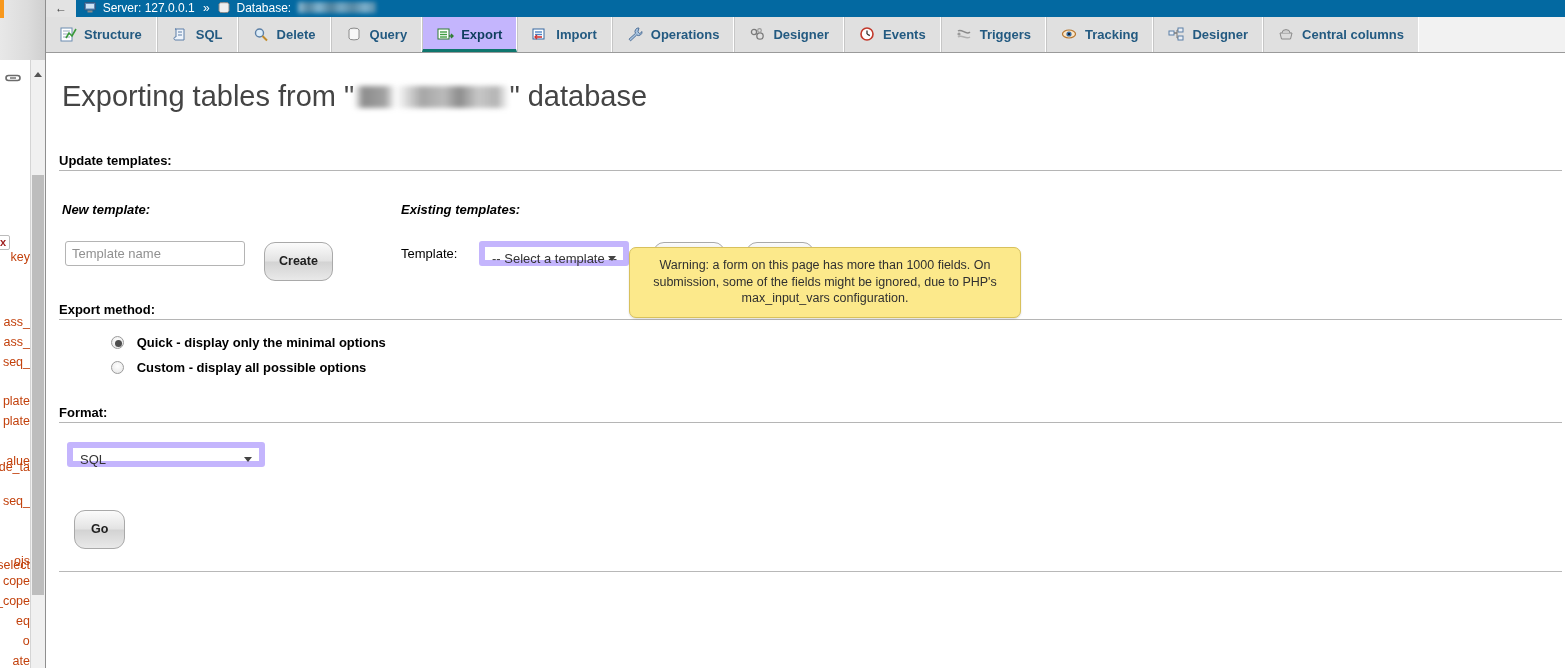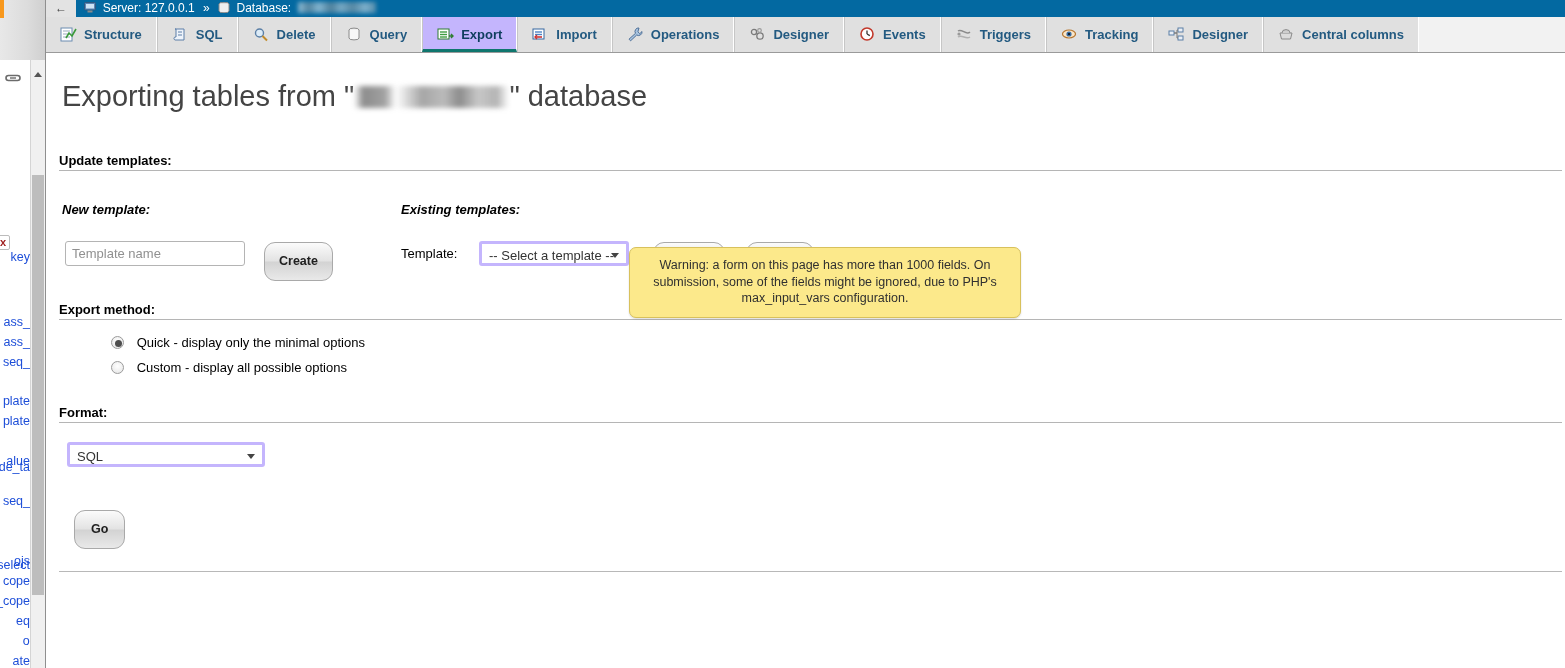--- a/index.html
+++ b/index.html
@@ -47,21 +47,21 @@
     border-radius: 2px;
     padding: 1px 3px;
     font-size: 11px; font-weight: bold;
     color: #a02020;
     line-height: 11px;
   }
   .nav-frag {
     position: absolute;
     left: 0; width: 30px;
     font-size: 12.5px;
-    color: #1d4ed8;
+    color: #c2410c;
     white-space: nowrap;
     overflow: hidden;
     text-align: right;
     direction: rtl;
   }
 
   
   .nav-scrollbar {
     position: absolute; left: 30px; top: 60px;
     width: 15px; height: 608px;
@@ -256,21 +256,21 @@
     color: #202020;
     line-height: 21px;
     cursor: pointer;
     white-space: nowrap;
   }
 
   .select-box {
     position: absolute;
     height: 25px;
     background: #ffffff;
-    border: 3px solid #c4b5fd;
+    border: 6px solid #c4b5fd;
     border-radius: 3px;
     font-size: 13px;
     color: #333333;
     line-height: 23px;
     padding-left: 7px;
     padding-right: 22px;
     white-space: nowrap;
     cursor: pointer;
   }
   .select-box .arrow {
@@ -292,21 +292,21 @@
     position: relative;
     margin-right: 9px;
   }
   .radio-dot.checked::after {
     content: "";
     position: absolute; left: 3px; top: 3px;
     width: 7px; height: 7px;
     border-radius: 50%;
     background: #4d4d4d;
   }
-  .radio-label { font-size: 13px; color: #000000; }
+  .radio-label { font-size: 13px; color: #000000; font-weight: bold; }
 
   
   .warn-tip {
     position: absolute;
     left: 583px; top: 194px;
     width: 392px;
     padding: 9px 12px 10px 12px;
     background: #fce98b;
     border: 1px solid #d8c15c;
     border-radius: 7px;

